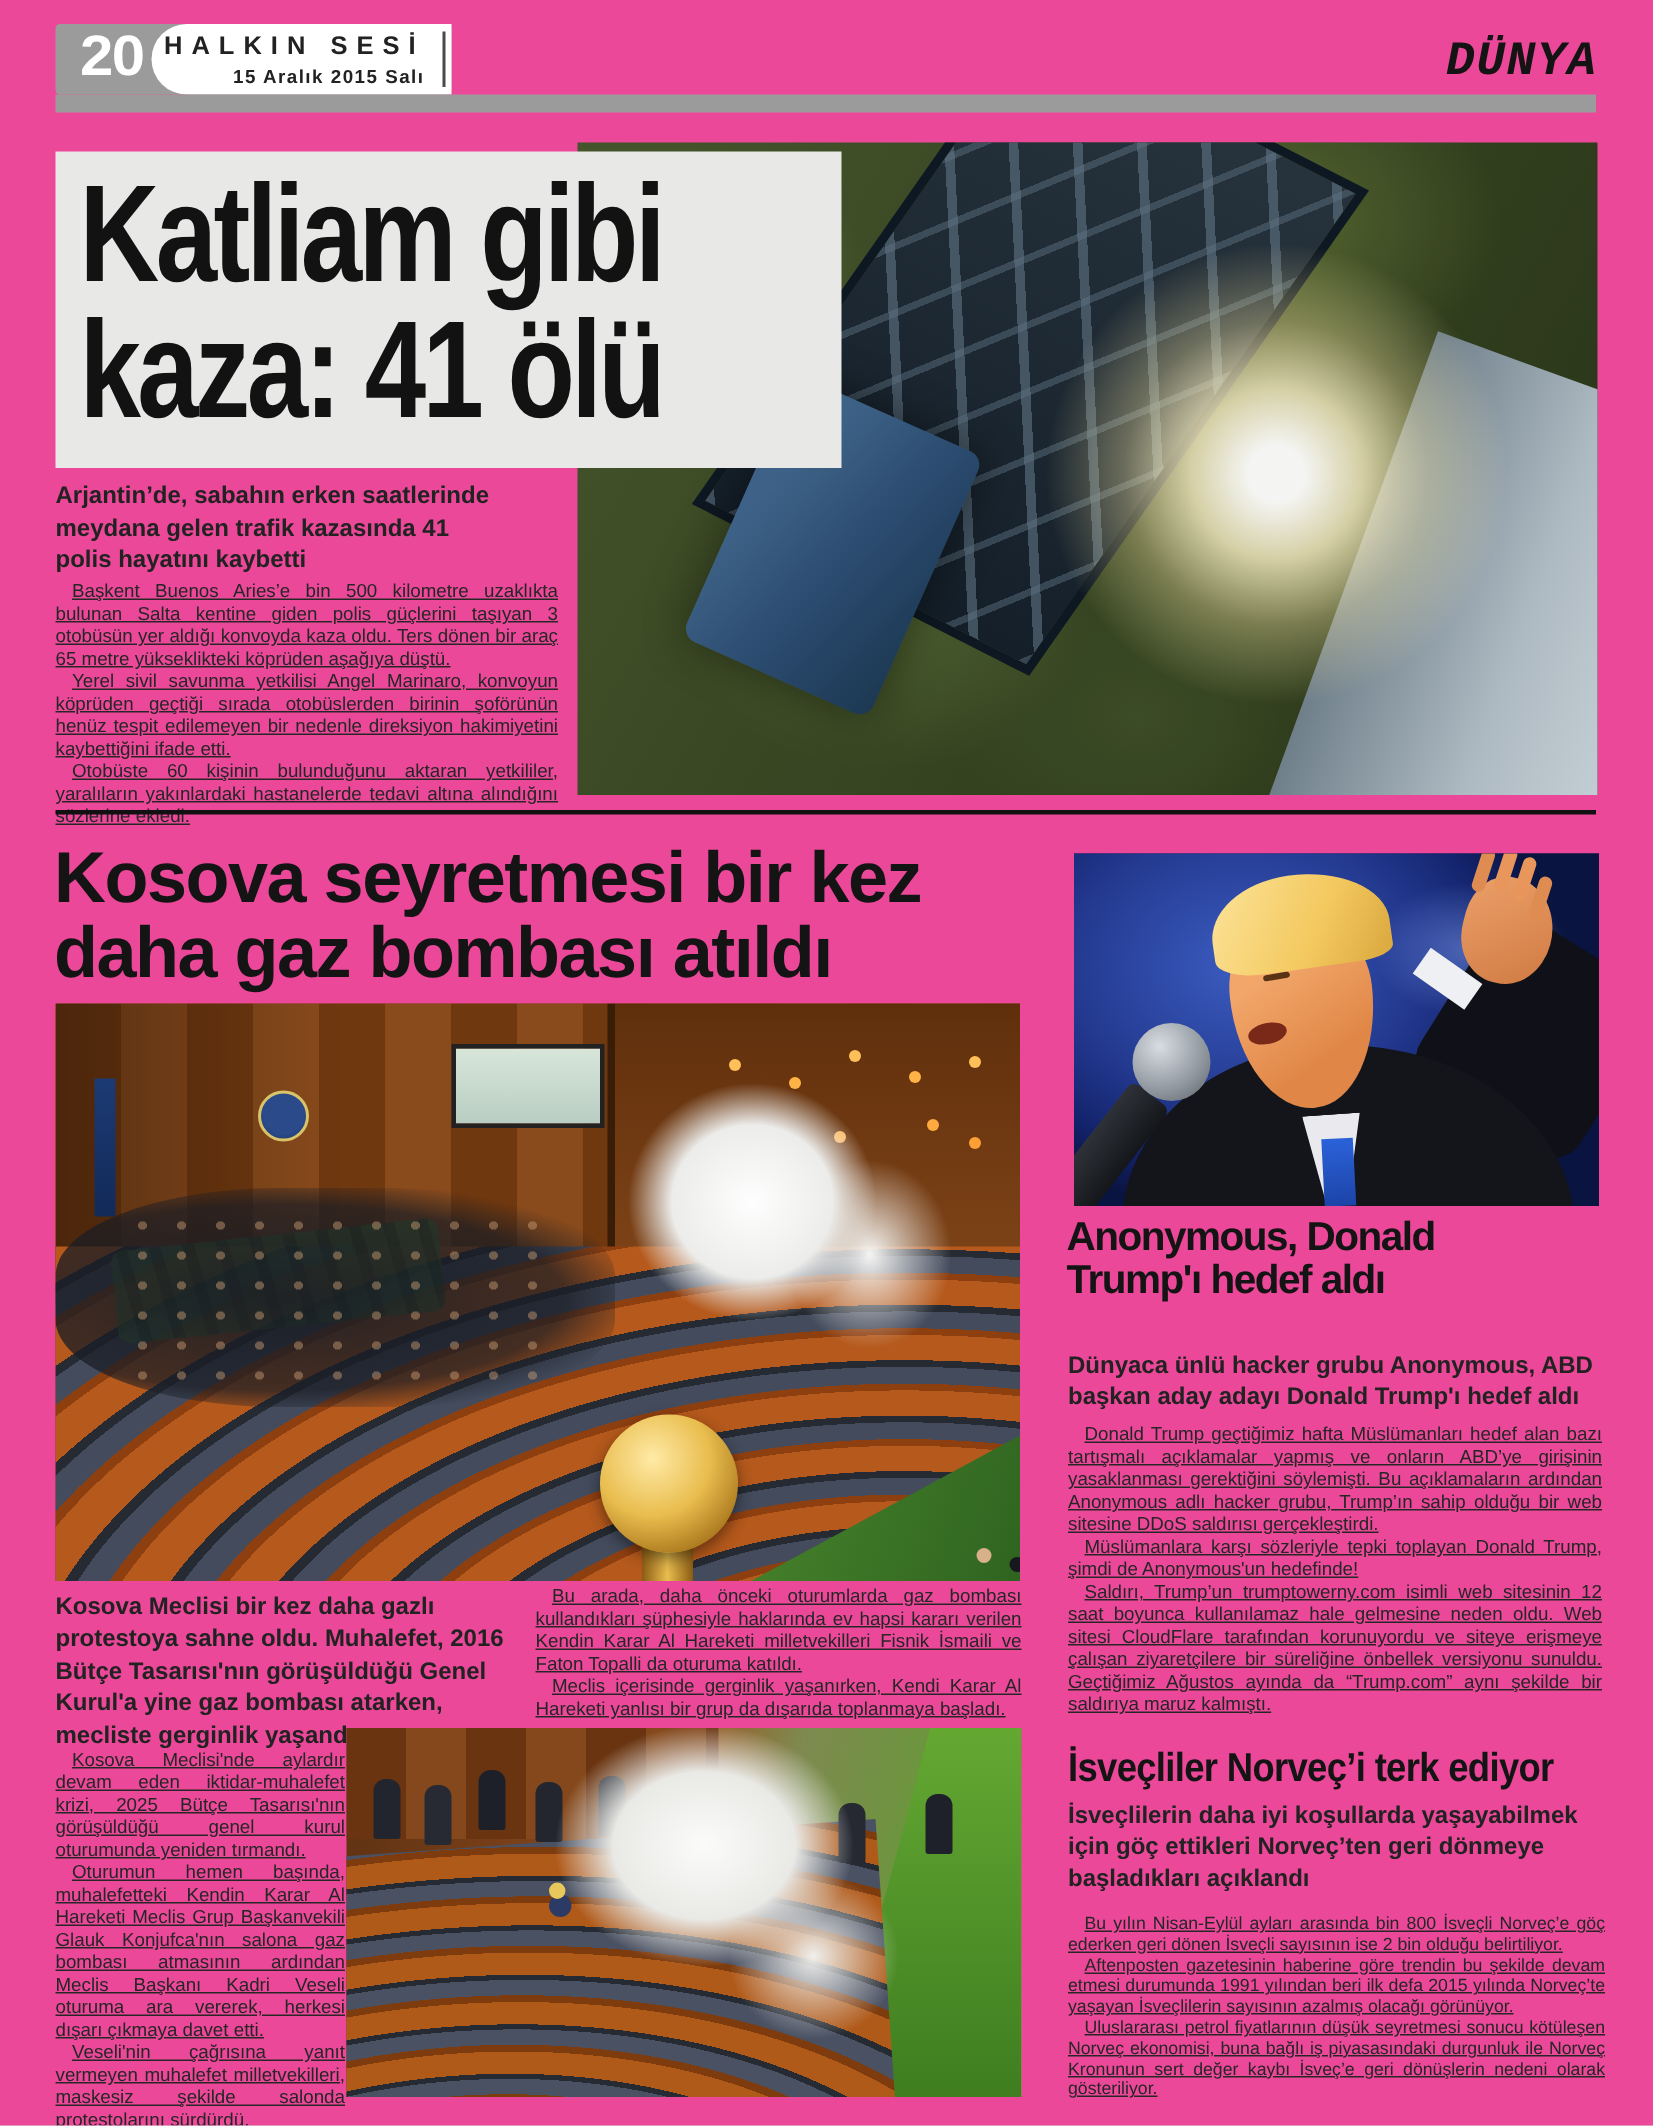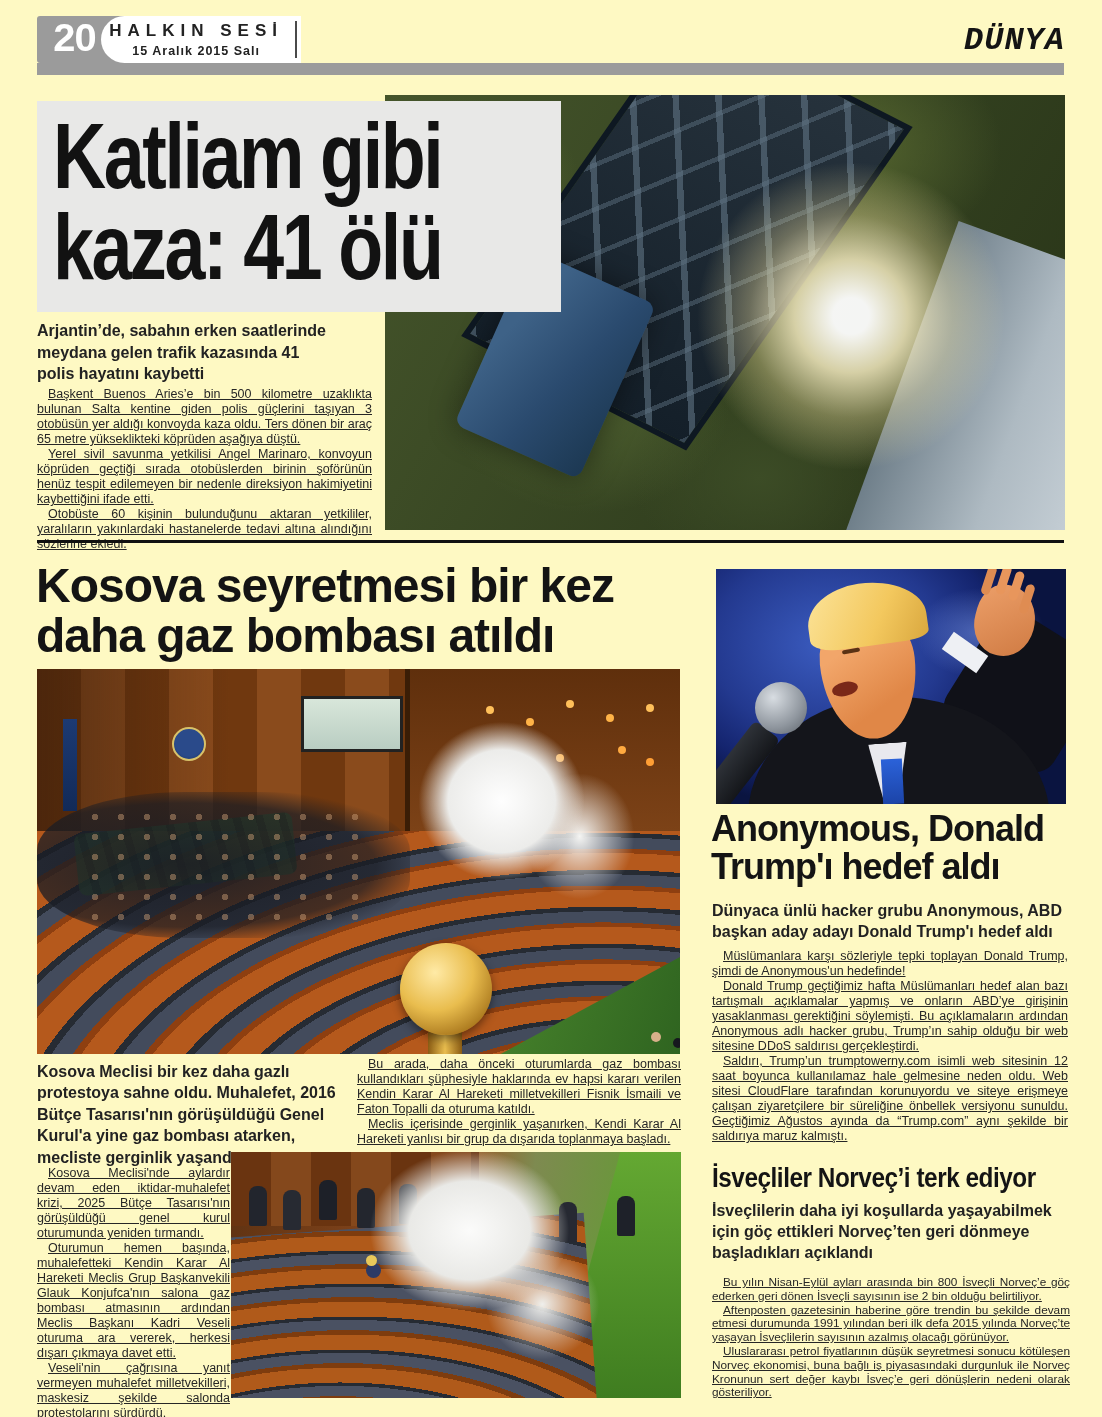--- a/index.html
+++ b/index.html
@@ -1,25 +1,25 @@
 <!DOCTYPE html>
 <html><head>
 <meta charset="utf-8">
 <style>
   html,body{margin:0;padding:0;background:#d9d9d9;}
-  .page{position:relative;width:1102px;height:1417px;background:#fef9c3;margin:0 auto;
+  .page{position:relative;width:1102px;height:1417px;background:#ec4899;margin:0 auto;
         font-family:"Liberation Sans",sans-serif;color:#1c1c1c;overflow:hidden;}
   .abs{position:absolute;}
 
   
   .hdr-gray{left:37px;top:16px;width:264px;height:47px;background:#9b9b9b;border-radius:3px;}
   .hdr-capsule{position:absolute;left:64px;top:0;right:0;bottom:0;background:#fff;border-radius:28px 0 0 28px;}
   .page-num{position:absolute;left:7px;top:1px;width:58px;text-align:center;color:#fff;
             font-size:38px;font-weight:900;letter-spacing:-1px;transform:scaleX(1.05);transform-origin:left center;}
-  .mast{position:absolute;right:4px;top:5px;padding-right:12px;border-right:2px solid #4a4a4a;text-align:center;}
+  .mast{position:absolute;right:4px;top:5px;padding-right:12px;border-right:2px solid #4a4a4a;text-align:right;}
   .mast-title{font-size:17px;font-weight:bold;letter-spacing:6px;color:#222;white-space:nowrap;}
   .mast-date{font-size:12.5px;font-weight:bold;letter-spacing:1px;color:#222;margin-top:3px;}
   .section-title{right:37px;top:22px;font-size:32px;font-weight:900;font-style:italic;letter-spacing:1px;color:#141414;font-family:Liberation Mono, monospace;}
   .hdr-bar{left:37px;top:63px;width:1027px;height:12px;background:#9b9b9b;}
 
   
   .body-col{font-size:12.5px;line-height:1.2;text-align:justify;color:#262626;}
   .body-col p{margin:0;text-indent:11px;text-decoration:underline;}
   .subhead{font-weight:bold;color:#222;}
   h1,h2{margin:0;font-weight:800;color:#141414;}
@@ -131,21 +131,21 @@
   .p4-mouth{position:absolute;left:33%;top:48%;width:26px;height:14px;border-radius:50%;background:#7a2818;transform:rotate(-12deg);}
   .p4-cuff{position:absolute;right:23%;top:31%;width:12%;height:9%;transform:rotate(35deg);background:#eef0f4;}
   .p4-hand{position:absolute;right:9%;top:7%;width:17%;height:30%;transform:rotate(15deg);
     border-radius:45% 55% 50% 50%;background:linear-gradient(140deg,#eda06a,#cf7a42);}
   .p4-fingers{position:absolute;right:13%;top:1%;width:9px;height:30px;border-radius:5px;background:#e8965c;
     transform:rotate(18deg);box-shadow:-14px -2px 0 #e8965c,-28px 3px 0 #df8c52,14px 9px 0 #df8c52;}
   .p4-mic-head{position:absolute;left:11%;bottom:30%;width:52px;height:52px;border-radius:50%;
     background:radial-gradient(circle at 35% 30%, #d8dde2, #8f969e 60%, #5a6068);}
   .p4-mic-body{position:absolute;left:1%;bottom:-8%;width:9%;height:44%;transform:rotate(38deg);border-radius:6px;
     background:linear-gradient(90deg,#2e3238,#14161a);}
-  .a3-headline{left:711px;top:810px;width:365px;font-size:36px;line-height:1.06;letter-spacing:-1px;}
+  .a3-headline{left:711px;top:810px;width:365px;font-size:27px;line-height:1.06;letter-spacing:-1px;}
   .a3-subhead{left:712px;top:901px;width:356px;font-size:16px;line-height:1.3;}
   .a3-body{left:712px;top:949px;width:356px;}
 
   
   .a4-headline{left:712px;top:1163px;width:370px;font-size:27px;white-space:nowrap;letter-spacing:-0.5px;
     transform:scaleX(.9);transform-origin:left top;}
   .a4-subhead{left:712px;top:1200px;width:358px;font-size:16px;line-height:1.32;}
   .a4-body{left:712px;top:1276px;width:358px;font-size:11.8px;line-height:1.17;}
 </style>
 </head>
@@ -251,22 +251,22 @@
   </div>
 
   <h2 class="abs a3-headline">
     <span>Anonymous, Donald</span><br>
     <span>Trump'ı hedef aldı</span>
   </h2>
 
   <div class="abs a3-subhead subhead">Dünyaca ünlü hacker grubu Anonymous, ABD başkan aday adayı Donald Trump'ı hedef aldı</div>
 
   <div class="abs a3-body body-col">
+    <p>Donald Trump geçtiğimiz hafta Müslümanları hedef alan bazı tartışmalı açıklamalar yapmış ve onların ABD’ye girişinin yasaklanması gerektiğini söylemişti. Bu açıklamaların ardından Anonymous adlı hacker grubu, Trump’ın sahip olduğu bir web sitesine DDoS saldırısı gerçekleştirdi.</p>
     <p>Müslümanlara karşı sözleriyle tepki toplayan Donald Trump, şimdi de Anonymous'un hedefinde!</p>
-    <p>Donald Trump geçtiğimiz hafta Müslümanları hedef alan bazı tartışmalı açıklamalar yapmış ve onların ABD’ye girişinin yasaklanması gerektiğini söylemişti. Bu açıklamaların ardından Anonymous adlı hacker grubu, Trump’ın sahip olduğu bir web sitesine DDoS saldırısı gerçekleştirdi.</p>
     <p>Saldırı, Trump’un trumptowerny.com isimli web sitesinin 12 saat boyunca kullanılamaz hale gelmesine neden oldu. Web sitesi CloudFlare tarafından korunuyordu ve siteye erişmeye çalışan ziyaretçilere bir süreliğine önbellek versiyonu sunuldu. Geçtiğimiz Ağustos ayında da “Trump.com” aynı şekilde bir saldırıya maruz kalmıştı.</p>
   </div>
 
   <h2 class="abs a4-headline">İsveçliler Norveç’i terk ediyor</h2>
 
   <div class="abs a4-subhead subhead">İsveçlilerin daha iyi koşullarda yaşayabilmek için göç ettikleri Norveç’ten geri dönmeye başladıkları açıklandı</div>
 
   <div class="abs a4-body body-col">
     <p>Bu yılın Nisan-Eylül ayları arasında bin 800 İsveçli Norveç’e göç ederken geri dönen İsveçli sayısının ise 2 bin olduğu belirtiliyor.</p>
     <p>Aftenposten gazetesinin haberine göre trendin bu şekilde devam etmesi durumunda 1991 yılından beri ilk defa 2015 yılında Norveç’te yaşayan İsveçlilerin sayısının azalmış olacağı görünüyor.</p>

